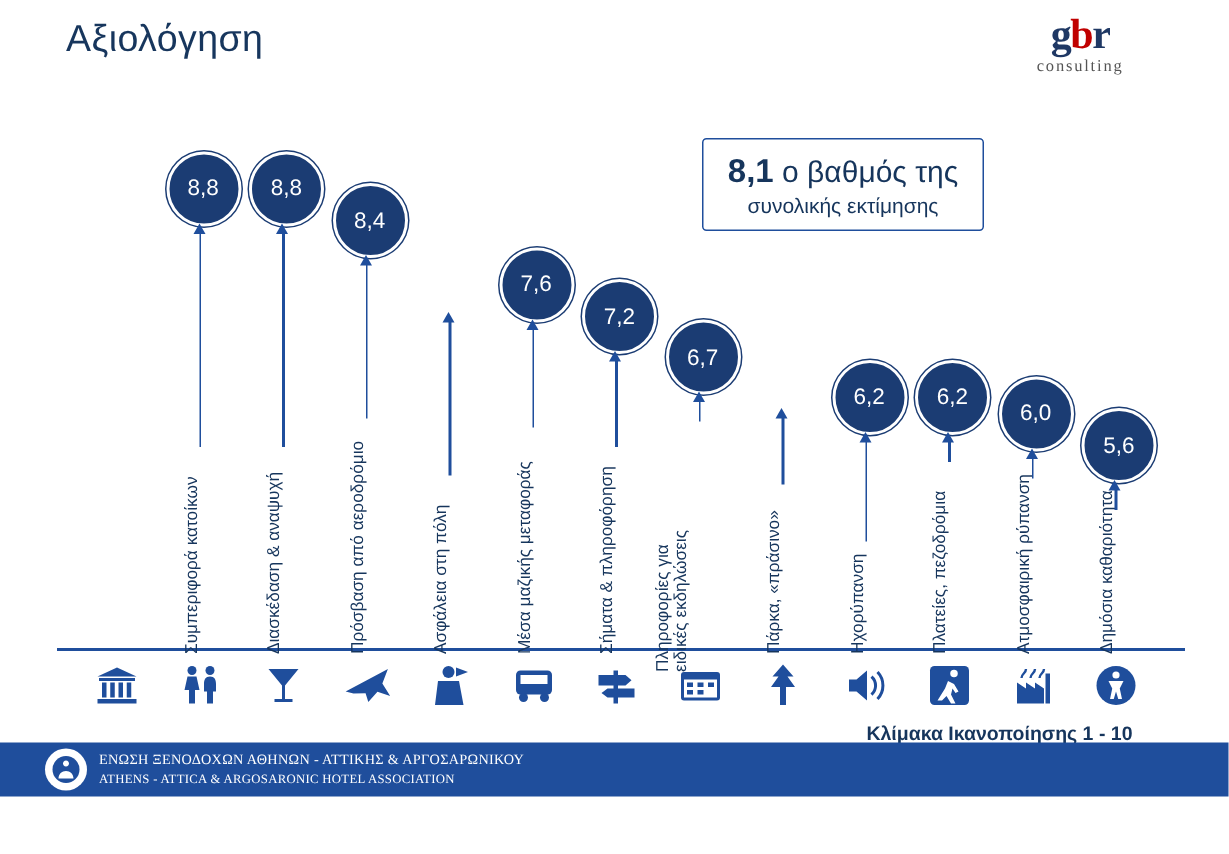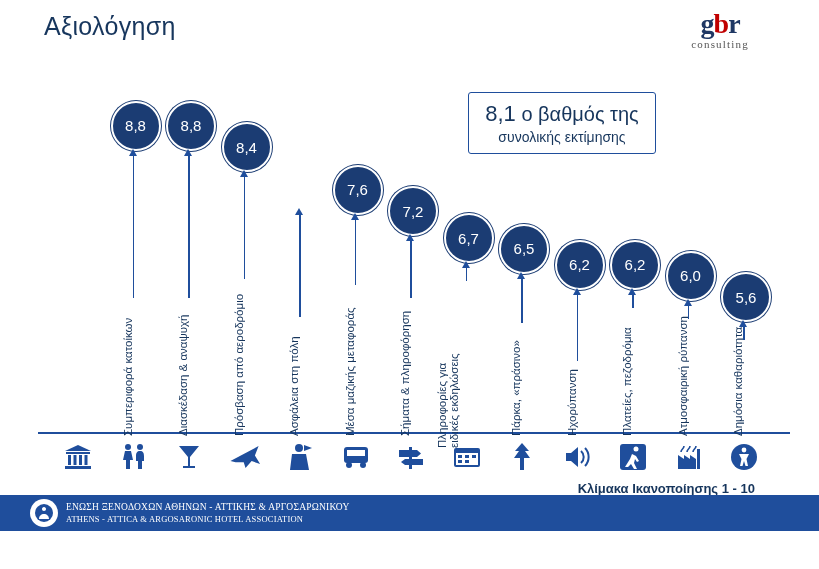--- a/index.html
+++ b/index.html
@@ -35,21 +35,21 @@
   }
 
   
   .callout{
     position:absolute;left:468px;top:92px;width:186px;height:60px;
     border:1.5px solid #1f4e9c;border-radius:3px;background:#ffffff;
     display:flex;flex-direction:column;align-items:center;justify-content:center;
     color:#16355c;
   }
   .callout .big{font-size:20px;}
-  .callout .big b{font-size:22px;font-weight:400;}
+  .callout .big b{font-size:22px;font-weight:700;}
   .callout .sub{font-size:14px;margin-top:2px;}
 
   
   .chart{
     position:absolute;left:30px;top:60px;width:760px;height:380px;
   }
   .axis{
     position:absolute;left:8px;right:0px;top:372px;height:2px;background:#1f4e9c;
   }
   .col{
@@ -181,23 +181,20 @@
           <span>6,7</span>
         </div>
         <div class="vlabel two" style="top: 364px;">
           <div>Πληροφορίες για</div>
           <div>ειδικές εκδηλώσεις</div>
         </div>
         <div class="stem" style="top: 207.135px; height: 14px;"></div>
         <div class="arrow" style="top: 201.135px;"></div>
       </div>
       <div class="col" style="left: 466px; top: 0px; height: 372px;">
-        <div class="bubble" style="top: 163.838px;">
-          <span>6,5</span>
-        </div>
         <div class="vlabel" style="top: 364px;">Πάρκα, «πράσινο»</div>
         <div class="stem" style="top: 217.838px; height: 45.3622px;"></div>
         <div class="arrow" style="top: 211.838px;"></div>
       </div>
       <div class="col" style="left: 521.5px; top: 0px; height: 372px;">
         <div class="bubble" style="top: 179.892px;">
           <span>6,2</span>
         </div>
         <div class="vlabel" style="top: 364px;">Ηχορύπανση</div>
         <div class="stem" style="top: 233.892px; height: 67.1081px;"></div>

